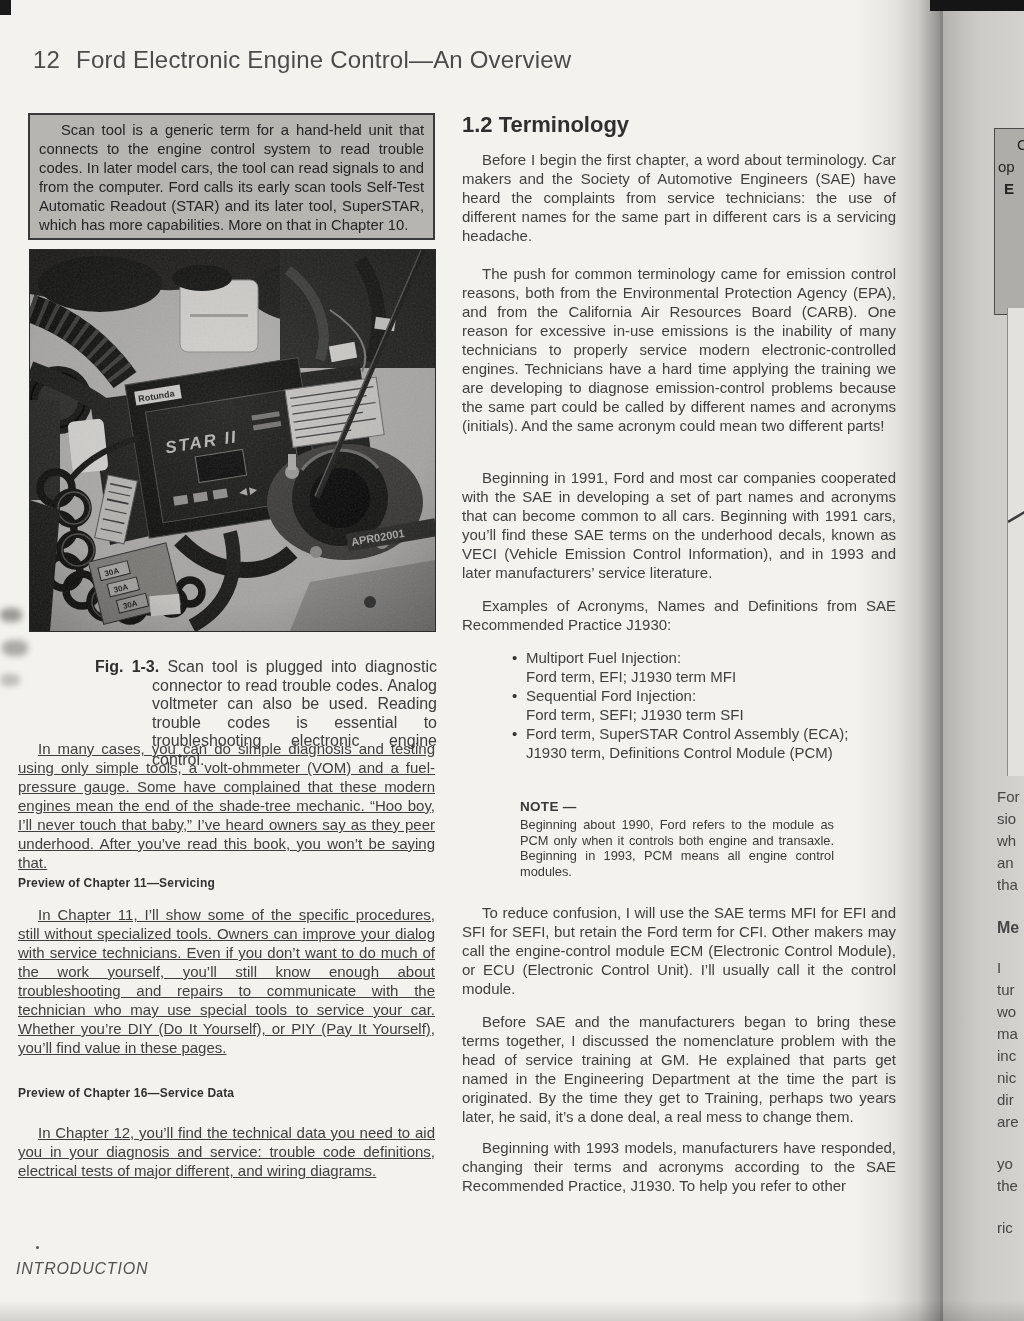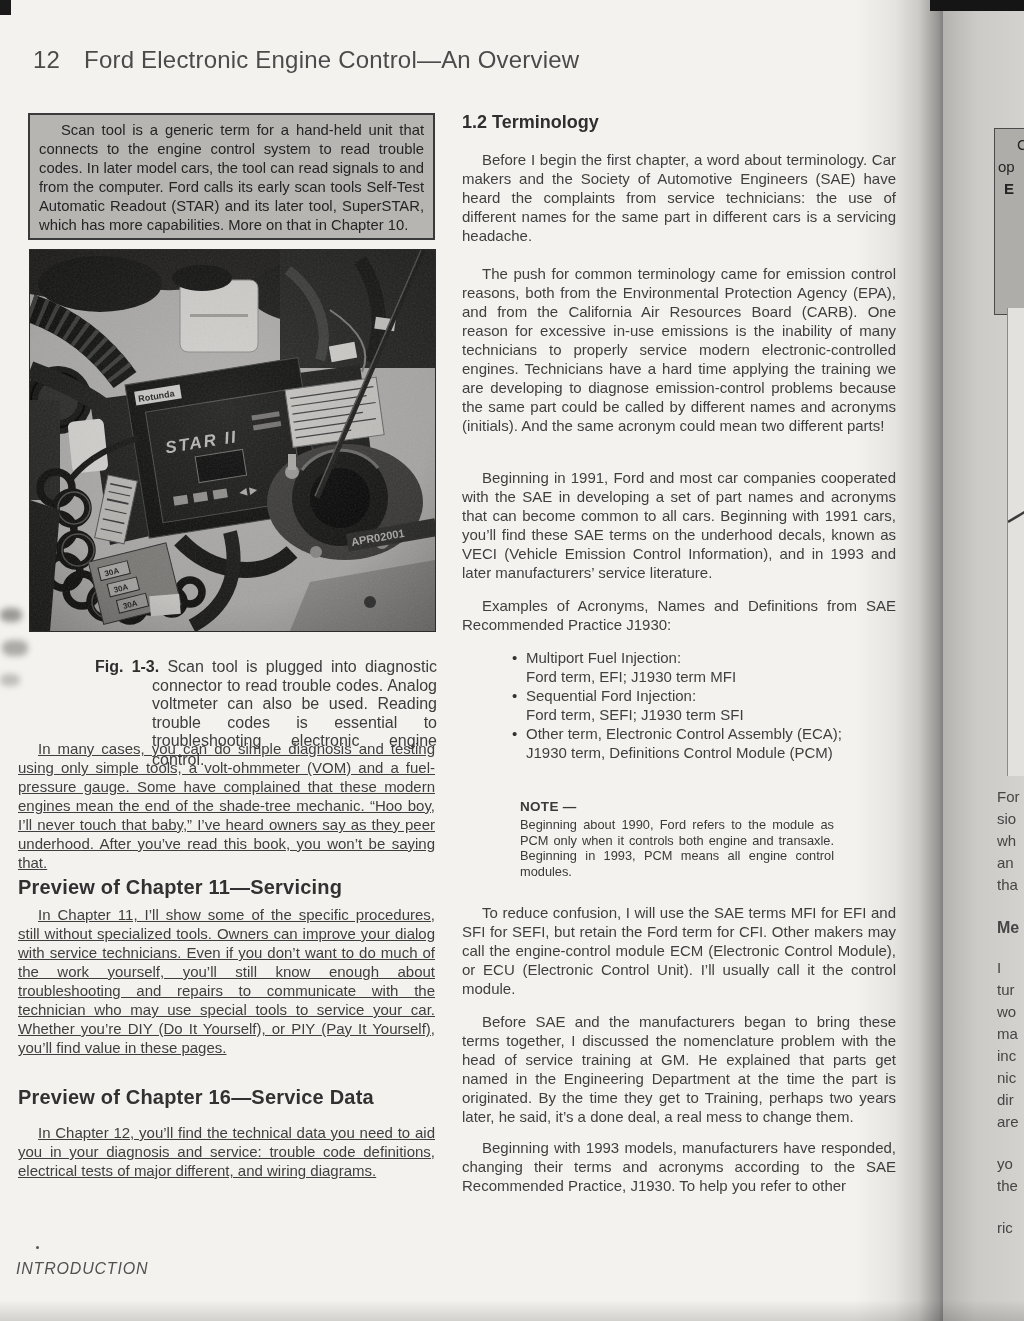--- a/index.html
+++ b/index.html
@@ -21,36 +21,36 @@
   .next-top-bar{position:absolute;left:930px;top:0;width:94px;height:11px;background:#151515;}
   .np-box{position:absolute;left:51px;top:128px;width:40px;height:180px;background:#aeadaa;
     border:1px solid #4a4a4a;border-right:none;color:#242424;font-size:15px;line-height:22px;padding-top:5px;}
   .np-box .l1{padding-left:22px;}
   .np-box .l2{padding-left:3px;}
   .np-box .l3{padding-left:9px;font-weight:bold;}
   .np-fig{position:absolute;left:64px;top:308px;width:30px;height:468px;background:#e2e1de;border-left:1px solid #8a8a88;}
   .np-frag{position:absolute;left:54px;width:40px;color:#454545;font-size:15px;line-height:19px;white-space:nowrap;}
   .np-frag.bold{font-weight:bold;font-size:16px;}
   
-  .hdr{position:absolute;left:33px;top:46px;display:flex;gap:24px;color:#4b4b4b;font-size:24px;letter-spacing:0.2px;}
+  .hdr{position:absolute;left:33px;top:46px;display:flex;gap:16px;color:#4b4b4b;font-size:24px;letter-spacing:0.2px;}
   
   .graybox{position:absolute;left:28px;top:113px;width:407px;height:127px;box-sizing:border-box;
     background:#b6b5b2;border:2px solid #3a3a3a;padding:6px 9px;
     color:#242424;font-size:14.8px;line-height:19px;text-align:justify;text-indent:22px;overflow:hidden;}
   .photo-frame{position:absolute;left:29px;top:249px;width:407px;height:383px;box-sizing:border-box;
     border:1px solid #2b2b2b;background:#adacaa;overflow:hidden;}
   .caption{position:absolute;left:95px;top:658px;width:342px;color:#3d3d3d;
     font-size:16px;line-height:18.5px;text-align:justify;
     padding-left:57px;text-indent:-57px;box-sizing:border-box;}
   .caption .figlabel{font-weight:bold;color:#2e2e2e;}
   .p{position:absolute;text-align:justify;color:#3f3f3f;font-size:15px;line-height:19px;text-indent:20px;hyphens:auto;}
   .lc{left:18px;width:417px;text-decoration:underline;}
   .rc{left:462px;width:434px;}
-  .h2{position:absolute;left:18px;color:#313131;font-size:20px;font-weight:bold;letter-spacing:0.2px;}
-  .h1{position:absolute;left:462px;color:#2f2f2f;font-size:18px;font-weight:bold;top:112px;}
+  .h2{position:absolute;left:18px;color:#313131;font-size:12px;font-weight:bold;letter-spacing:0.2px;}
+  .h1{position:absolute;left:462px;color:#2f2f2f;font-size:22px;font-weight:bold;top:112px;}
   
   .bullets{position:absolute;left:462px;top:648px;width:420px;color:#3f3f3f;font-size:15px;line-height:19px;}
   .bullet{display:flex;padding-left:50px;}
   .bullet .dot{width:14px;flex:none;color:#333;}
   
   .note{position:absolute;left:520px;top:799px;width:314px;color:#3a3a3a;}
   .note .nlabel{font-weight:bold;font-size:13.5px;letter-spacing:0.3px;margin-bottom:3px;}
   .note .nbody{font-size:12.8px;line-height:15.5px;text-align:justify;}
   .footer{position:absolute;left:16px;top:1260px;color:#525252;font-size:16px;font-style:italic;letter-spacing:0.8px;}
   .dot-artifact{position:absolute;left:36px;top:1246px;width:3px;height:3px;border-radius:50%;background:#555;}
@@ -238,21 +238,21 @@
   <div class="bullet">
     <span class="dot">•</span>
     <div>
       <div>Sequential Ford Injection:</div>
       <div>Ford term, SEFI; J1930 term SFI</div>
     </div>
   </div>
   <div class="bullet">
     <span class="dot">•</span>
     <div>
-      <div>Other term, Electronic Control Assembly (ECA);</div>
+      <div>Ford term, SuperSTAR Control Assembly (ECA);</div>
       <div>J1930 term, Definitions Control Module (PCM)</div>
     </div>
   </div>
 </div>
 
 <div class="note">
   <div class="nlabel">NOTE —</div>
   <div class="nbody">Beginning about 1990, Ford refers to the module as PCM only when it controls both engine and transaxle. Beginning in 1993, PCM means all engine control modules.</div>
 </div>
 

